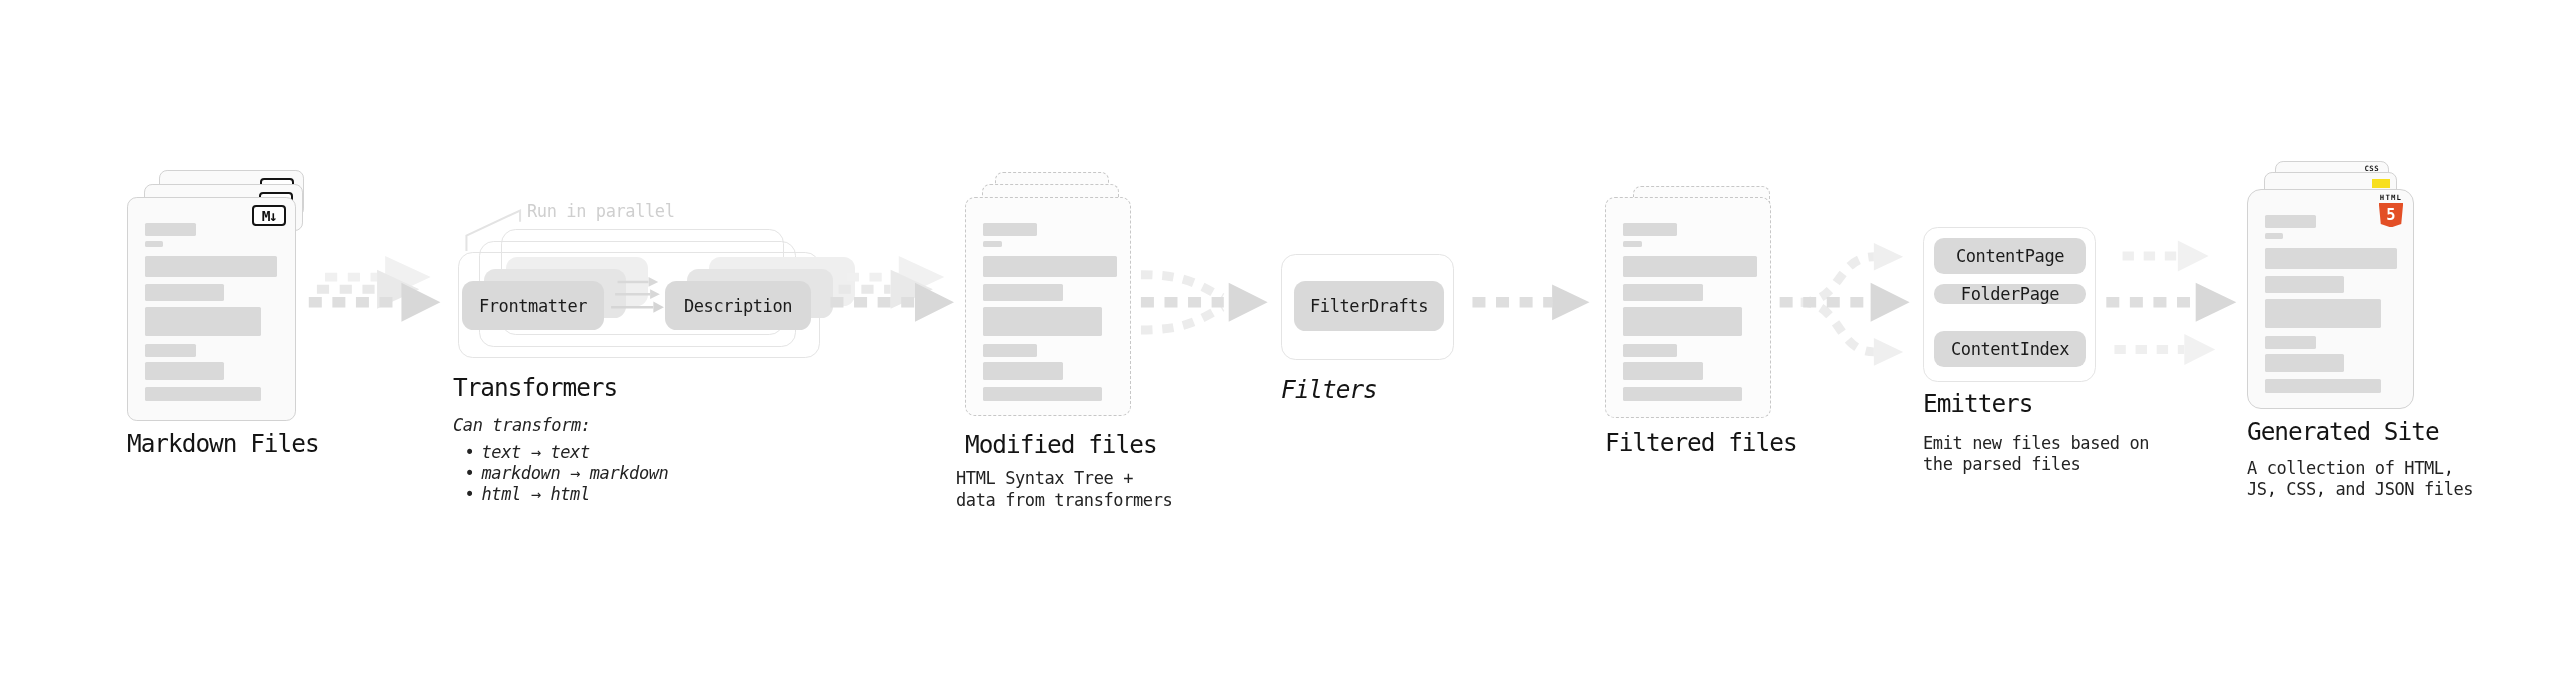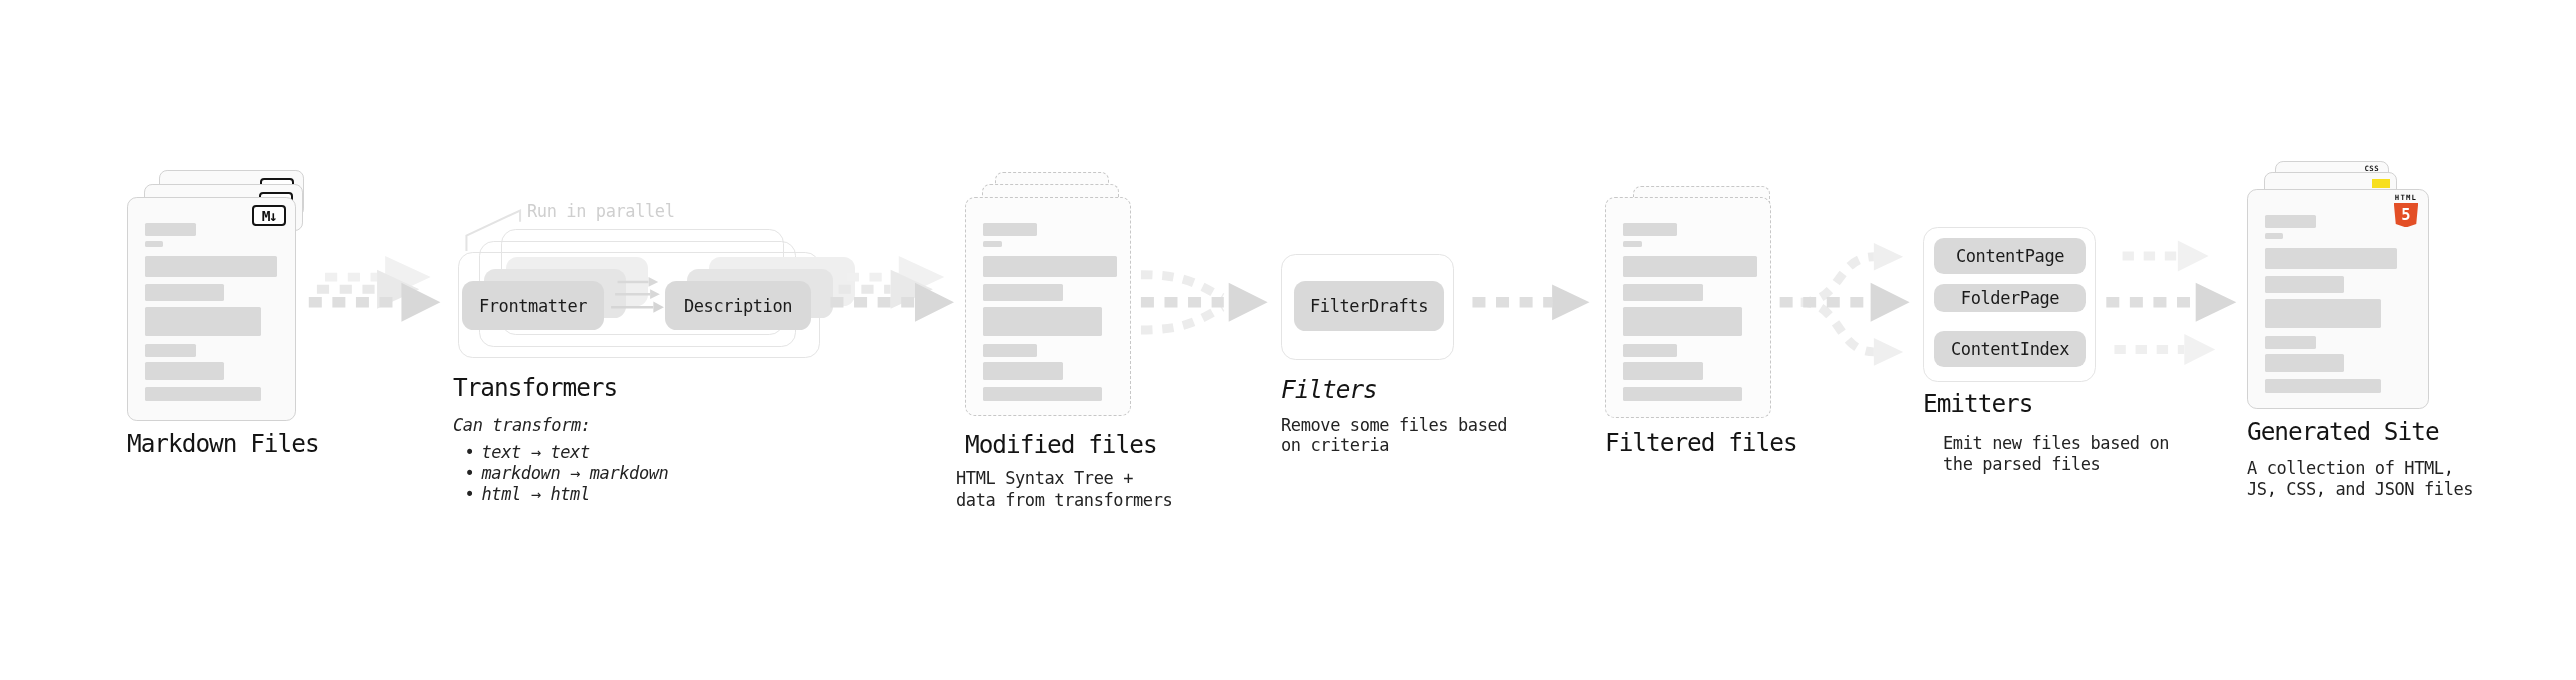--- a/index.html
+++ b/index.html
@@ -127,66 +127,62 @@
   <div class="abs" style="left:956px;top:467px;">
     <div class="t-small" style="line-height:22px;">HTML Syntax Tree +</div>
     <div class="t-small" style="line-height:22px;">data from transformers</div>
   </div>
 
   <div class="obox" style="left:1281px;top:254px;width:173px;height:106px;"></div>
   <div class="pill" style="left:1294px;top:281px;width:150px;height:50px;">
     <span>FilterDrafts</span>
   </div>
   <div class="abs t-title" style="left:1281px;top:378px;font-style:italic;">Filters</div>
-  <div class="abs" style="left:1281px;top:415px;">
-    <div class="t-small" style="line-height:20.3px;">Remove some files based</div>
-    <div class="t-small" style="line-height:20.3px;">on criteria</div>
-  </div>
 
   <div class="doc dashed layer" style="left:1633px;top:186px;width:137px;height:46px;"></div>
   <div class="doc dashed" style="left:1605px;top:197px;width:166px;height:221px;">
     <div class="bars">
       <div class="bar" style="width:54px;height:13px"></div>
       <div class="bar" style="width:18.7px;height:6.5px;margin-top:4.9px"></div>
       <div class="bar" style="width:134px;height:21px;margin-top:9px"></div>
       <div class="bar" style="width:80px;height:17px;margin-top:6.5px"></div>
       <div class="bar" style="width:119px;height:29px;margin-top:6.5px"></div>
       <div class="bar" style="width:54px;height:13px;margin-top:7.3px"></div>
       <div class="bar" style="width:80px;height:18px;margin-top:5.7px"></div>
       <div class="bar" style="width:119px;height:14px;margin-top:6.5px"></div>
     </div>
   </div>
   <div class="abs t-title" style="left:1605px;top:431px;">Filtered files</div>
 
   <div class="obox" style="left:1923px;top:227px;width:173px;height:155px;"></div>
   <div class="pill" style="left:1934px;top:238px;width:152px;height:36px;border-radius:9.8px;">
     <span>ContentPage</span>
   </div>
-  <div class="pill" style="left:1934px;top:284px;width:152px;height:28px;border-radius:9.8px;">
+  <div class="pill" style="left:1934px;top:284px;width:152px;height:20px;border-radius:9.8px;">
     <span>FolderPage</span>
   </div>
   <div class="pill" style="left:1934px;top:331px;width:152px;height:36px;border-radius:9.8px;">
     <span>ContentIndex</span>
   </div>
   <div class="abs t-title" style="left:1923px;top:392px;">Emitters</div>
-  <div class="abs" style="left:1923px;top:433px;margin-left:20px;">
+  <div class="abs" style="left:1923px;top:433px;">
     <div class="t-small">Emit new files based on</div>
     <div class="t-small">the parsed files</div>
   </div>
 
   <div class="doc layer" style="left:2275px;top:161px;width:114px;height:44px;">
     <div class="css-badge">
       <div class="css-word">CSS</div>
       <div class="css-bar"></div>
     </div>
   </div>
   <div class="doc layer" style="left:2264px;top:172px;width:133px;height:46px;">
     <div class="js-badge"></div>
   </div>
-  <div class="doc" style="left:2247px;top:189px;width:182px;height:220px;">
+  <div class="doc" style="left:2247px;top:189px;width:167px;height:220px;border-radius:14px;">
     <div class="html5-logo">
       <div class="html5-word">HTML</div>
       <div class="html5-shield">
           <span>5</span>
         </div>
     </div>
     <div class="bars">
       <div class="bar" style="width:51px;height:13px"></div>
       <div class="bar" style="width:18px;height:6.5px;margin-top:4.9px"></div>
       <div class="bar" style="width:132px;height:21px;margin-top:9px"></div>

